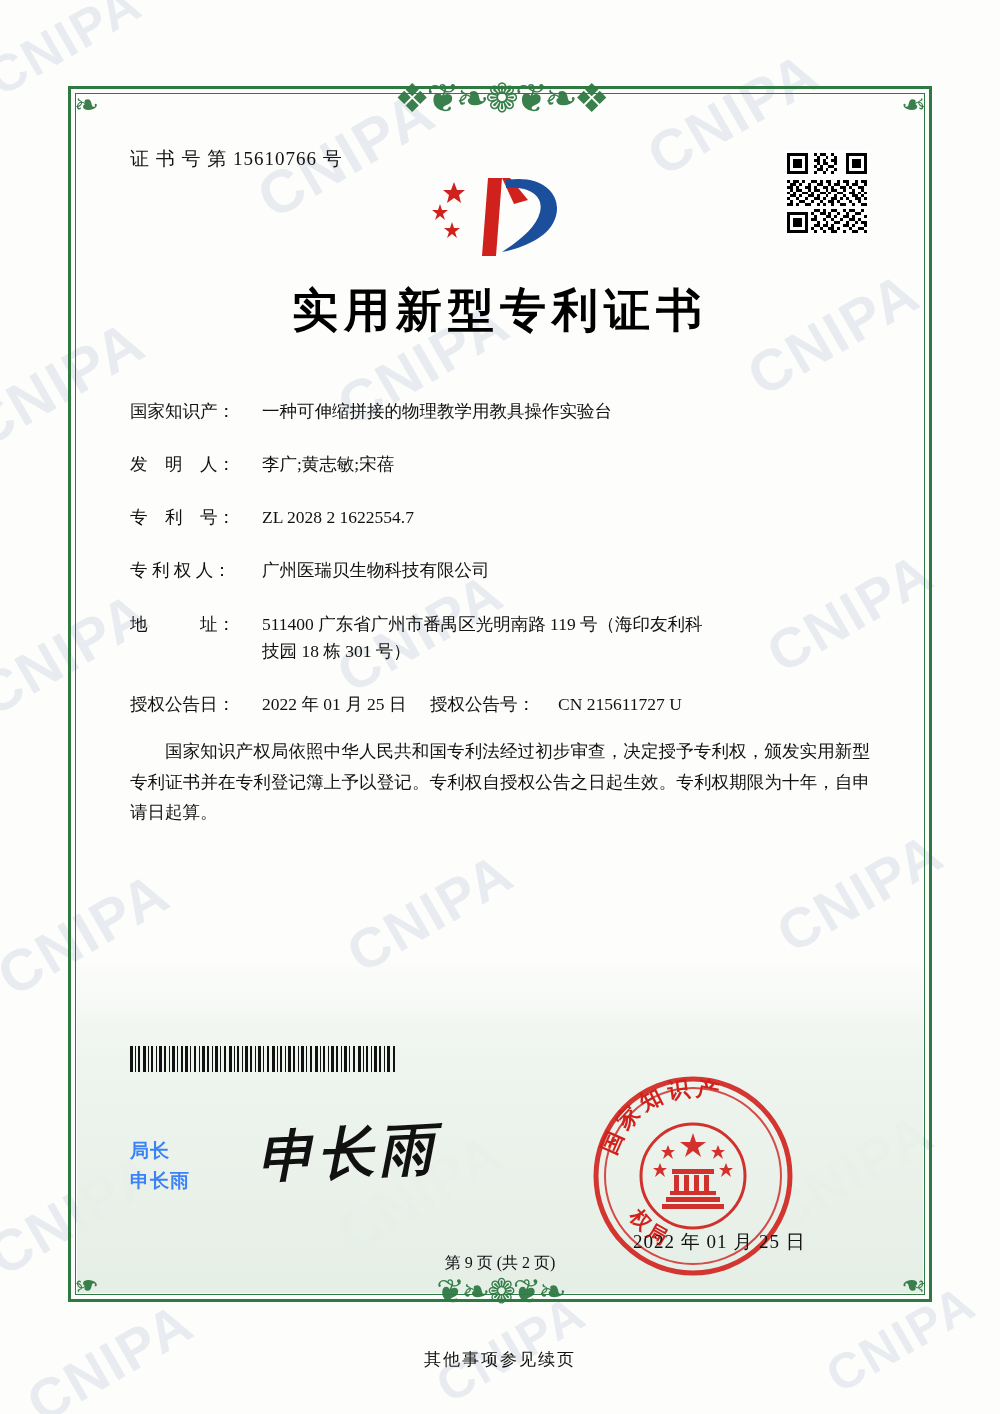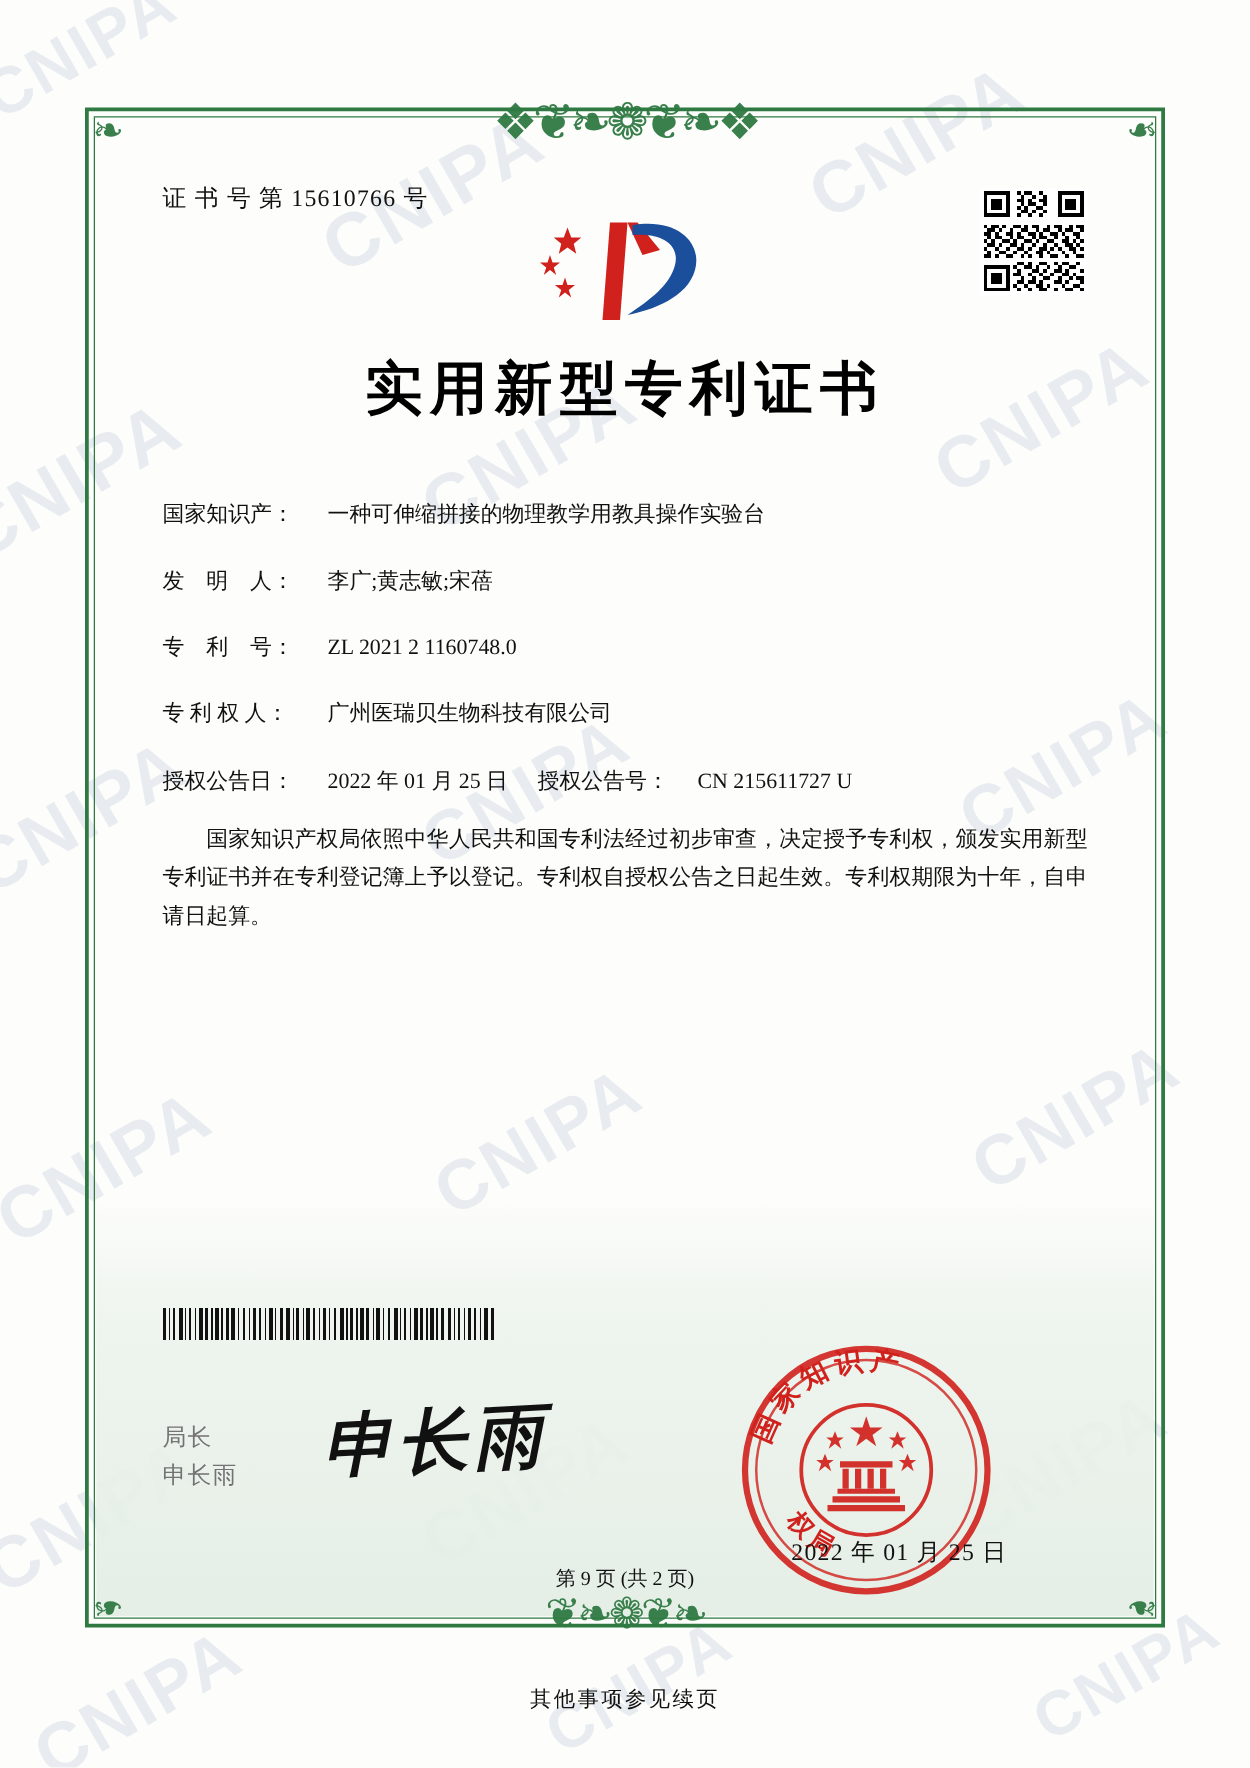--- a/index.html
+++ b/index.html
@@ -188,22 +188,22 @@
     height: 26px;
   }
 
   
   .sig-block {
     position: absolute;
     left: 62px;
     top: 1050px;
     font-size: 19px;
     line-height: 1.6;
-    color: #737373;
-    font-weight: normal;
+    color: #3b82f6;
+    font-weight: bold;
     letter-spacing: 1px;
   }
   .sig-script {
     position: absolute;
     left: 190px;
     top: 1030px;
     font-size: 56px;
     font-family: "DejaVu Serif", serif;
     font-style: italic;
     font-weight: bold;
@@ -491,29 +491,36 @@
         <div class="field-value">一种可伸缩拼接的物理教学用教具操作实验台</div>
       </div>
 
       <div class="field-row">
         <div class="field-label">发　明　人：</div>
         <div class="field-value">李广;黄志敏;宋蓓</div>
       </div>
 
       <div class="field-row">
         <div class="field-label">专　利　号：</div>
-        <div class="field-value">ZL 2021 2 1160748.0</div>
+        <div class="field-value">ZL 2028 2 1622554.7</div>
       </div>
 
 
       <div class="field-row">
         <div class="field-label">专 利 权 人：</div>
         <div class="field-value">广州医瑞贝生物科技有限公司</div>
       </div>
 
+      <div class="field-row">
+        <div class="field-label">地　　　址：</div>
+        <div class="field-value">
+          <span>511400 广东省广州市番禺区光明南路 119 号（海印友利科</span>
+          <span class="line2">技园 18 栋 301 号）</span>
+        </div>
+      </div>
 
       <div class="grant-row">
         <div class="grant-left">
           <div class="field-label">授权公告日：</div>
           <div class="field-value">2022 年 01 月 25 日</div>
         </div>
         <div class="grant-right">
           <div class="field-label">授权公告号：</div>
           <div class="field-value">CN 215611727 U</div>
         </div>

